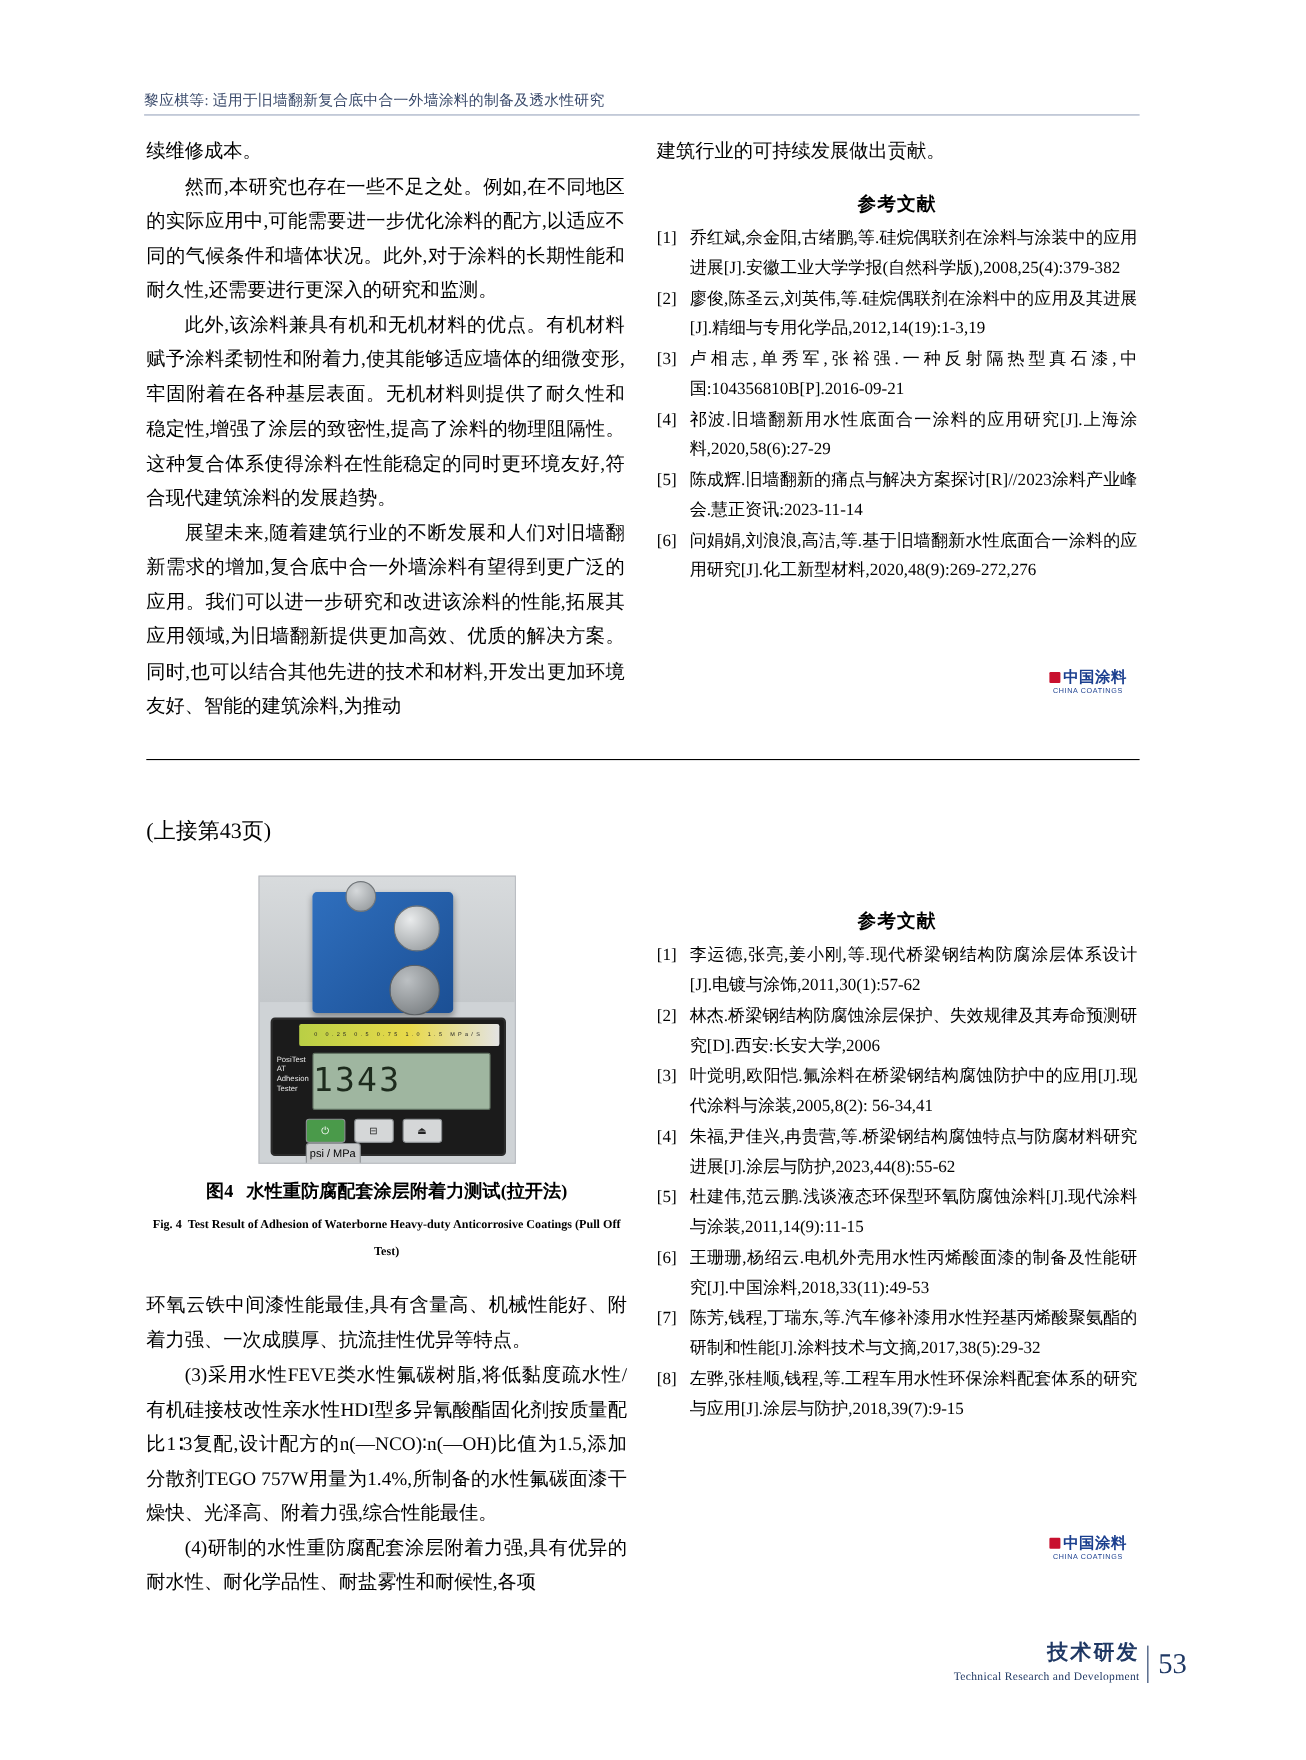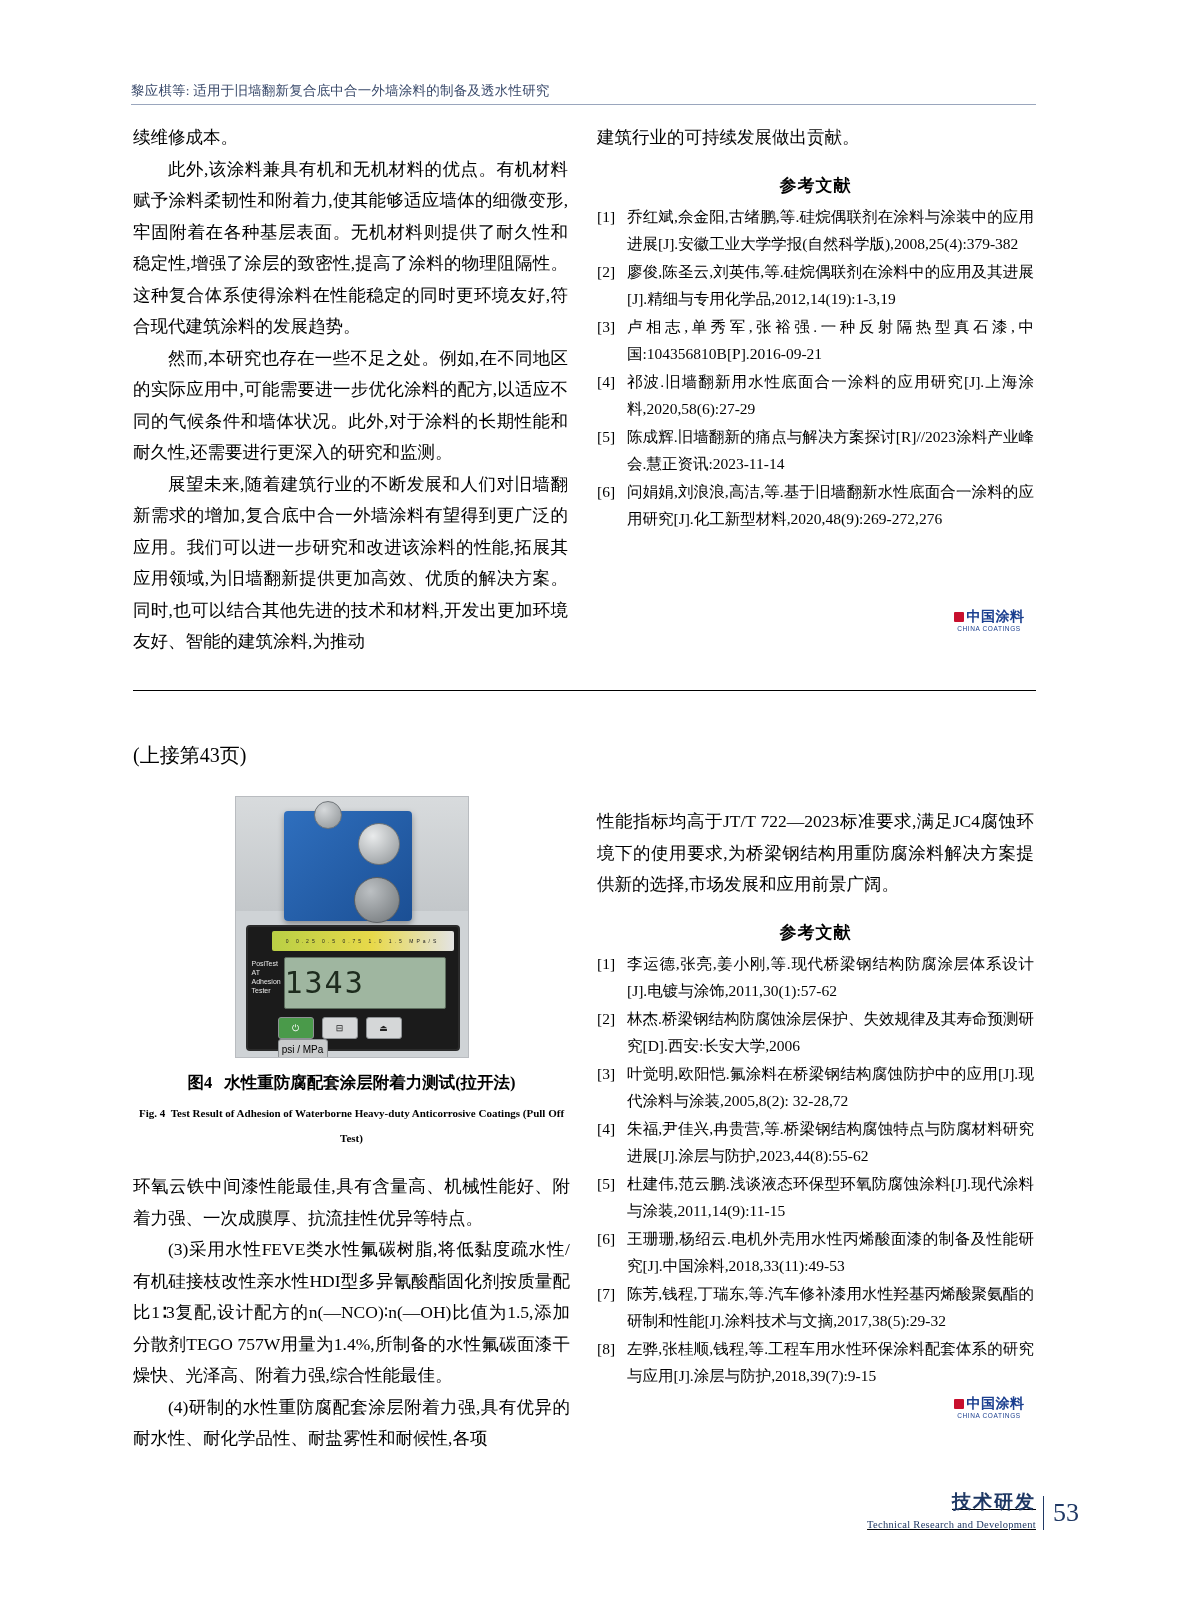--- a/index.html
+++ b/index.html
@@ -315,21 +315,20 @@
 
   .para-block { margin-top: 20px; }
   .para-block p.body { font-size: 17.5px; line-height: 31.5px; }
 
   
   .footer {
     position: absolute;
     right: 151px;
     bottom: 70px;
     text-align: right;
-    text-decoration: underline;
   }
   .footer-cn {
     font-size: 19px;
     font-weight: bold;
     color: #1f3864;
     letter-spacing: 2px;
     font-family: "Liberation Serif", serif;
   }
   .footer-en {
     font-size: 10.5px;
@@ -358,22 +357,22 @@
 </head>
 <body>
 
 <div class="page">
 
   <div class="runhead">黎应棋等: 适用于旧墙翻新复合底中合一外墙涂料的制备及透水性研究</div>
   <div class="runhead-rule"></div>
 
   <div class="col-left">
     <p class="body">续维修成本。</p>
+    <p class="body indent">然而,本研究也存在一些不足之处。例如,在不同地区的实际应用中,可能需要进一步优化涂料的配方,以适应不同的气候条件和墙体状况。此外,对于涂料的长期性能和耐久性,还需要进行更深入的研究和监测。</p>
     <p class="body indent">此外,该涂料兼具有机和无机材料的优点。有机材料赋予涂料柔韧性和附着力,使其能够适应墙体的细微变形,牢固附着在各种基层表面。无机材料则提供了耐久性和稳定性,增强了涂层的致密性,提高了涂料的物理阻隔性。这种复合体系使得涂料在性能稳定的同时更环境友好,符合现代建筑涂料的发展趋势。</p>
-    <p class="body indent">然而,本研究也存在一些不足之处。例如,在不同地区的实际应用中,可能需要进一步优化涂料的配方,以适应不同的气候条件和墙体状况。此外,对于涂料的长期性能和耐久性,还需要进行更深入的研究和监测。</p>
     <p class="body indent">展望未来,随着建筑行业的不断发展和人们对旧墙翻新需求的增加,复合底中合一外墙涂料有望得到更广泛的应用。我们可以进一步研究和改进该涂料的性能,拓展其应用领域,为旧墙翻新提供更加高效、优质的解决方案。同时,也可以结合其他先进的技术和材料,开发出更加环境友好、智能的建筑涂料,为推动</p>
   </div>
 
   <div class="col-right">
     <p class="body">建筑行业的可持续发展做出贡献。</p>
     <div class="refs-title">参考文献</div>
     <ul class="reflist">
       <li><span class="num">[1]</span><span>乔红斌,佘金阳,古绪鹏,等.硅烷偶联剂在涂料与涂装中的应用进展[J].安徽工业大学学报(自然科学版),2008,25(4):379-382</span></li>
       <li><span class="num">[2]</span><span>廖俊,陈圣云,刘英伟,等.硅烷偶联剂在涂料中的应用及其进展[J].精细与专用化学品,2012,14(19):1-3,19</span></li>
       <li><span class="num">[3]</span><span>卢相志,单秀军,张裕强.一种反射隔热型真石漆,中国:104356810B[P].2016-09-21</span></li>
@@ -428,26 +427,25 @@
     </div>
 
     <div class="para-block">
       <p class="body">环氧云铁中间漆性能最佳,具有含量高、机械性能好、附着力强、一次成膜厚、抗流挂性优异等特点。</p>
       <p class="body indent">(3)采用水性FEVE类水性氟碳树脂,将低黏度疏水性/有机硅接枝改性亲水性HDI型多异氰酸酯固化剂按质量配比1∶3复配,设计配方的n(—NCO)∶n(—OH)比值为1.5,添加分散剂TEGO 757W用量为1.4%,所制备的水性氟碳面漆干燥快、光泽高、附着力强,综合性能最佳。</p>
       <p class="body indent">(4)研制的水性重防腐配套涂层附着力强,具有优异的耐水性、耐化学品性、耐盐雾性和耐候性,各项</p>
     </div>
   </div>
 
   <div class="col2-right">
-    <p class="body">性能指标均高于JT/T 722—2023标准要求,满足JC4腐蚀环境下的使用要求,为桥梁钢结构用重防腐涂料解决方案提供新的选择,市场发展和应用前景广阔。</p>
     <div class="refs-title">参考文献</div>
     <ul class="reflist">
       <li><span class="num">[1]</span><span>李运德,张亮,姜小刚,等.现代桥梁钢结构防腐涂层体系设计[J].电镀与涂饰,2011,30(1):57-62</span></li>
       <li><span class="num">[2]</span><span>林杰.桥梁钢结构防腐蚀涂层保护、失效规律及其寿命预测研究[D].西安:长安大学,2006</span></li>
-      <li><span class="num">[3]</span><span>叶觉明,欧阳恺.氟涂料在桥梁钢结构腐蚀防护中的应用[J].现代涂料与涂装,2005,8(2): 32-28,72</span></li>
+      <li><span class="num">[3]</span><span>叶觉明,欧阳恺.氟涂料在桥梁钢结构腐蚀防护中的应用[J].现代涂料与涂装,2005,8(2): 56-34,41</span></li>
       <li><span class="num">[4]</span><span>朱福,尹佳兴,冉贵营,等.桥梁钢结构腐蚀特点与防腐材料研究进展[J].涂层与防护,2023,44(8):55-62</span></li>
       <li><span class="num">[5]</span><span>杜建伟,范云鹏.浅谈液态环保型环氧防腐蚀涂料[J].现代涂料与涂装,2011,14(9):11-15</span></li>
       <li><span class="num">[6]</span><span>王珊珊,杨绍云.电机外壳用水性丙烯酸面漆的制备及性能研究[J].中国涂料,2018,33(11):49-53</span></li>
       <li><span class="num">[7]</span><span>陈芳,钱程,丁瑞东,等.汽车修补漆用水性羟基丙烯酸聚氨酯的研制和性能[J].涂料技术与文摘,2017,38(5):29-32</span></li>
       <li><span class="num">[8]</span><span>左骅,张桂顺,钱程,等.工程车用水性环保涂料配套体系的研究与应用[J].涂层与防护,2018,39(7):9-15</span></li>
     </ul>
   </div>
 
   <div class="logo-box2">
     <div class="logo">

